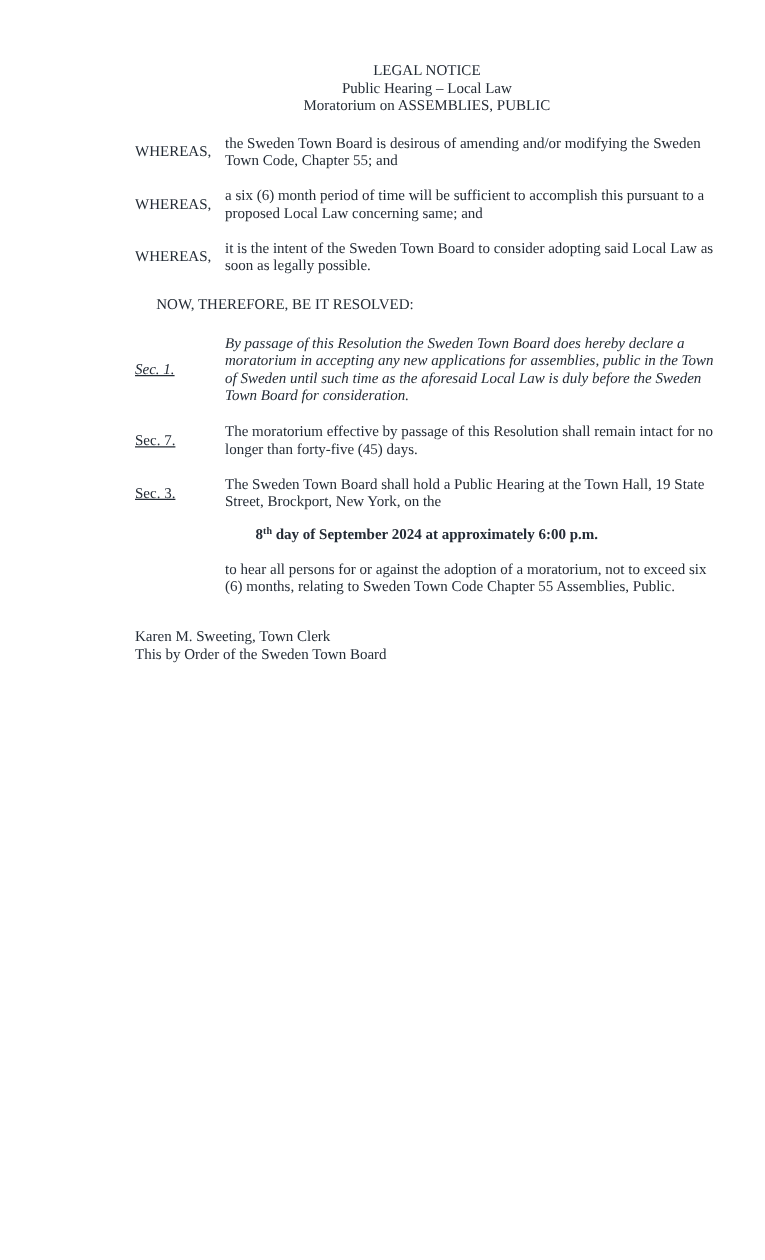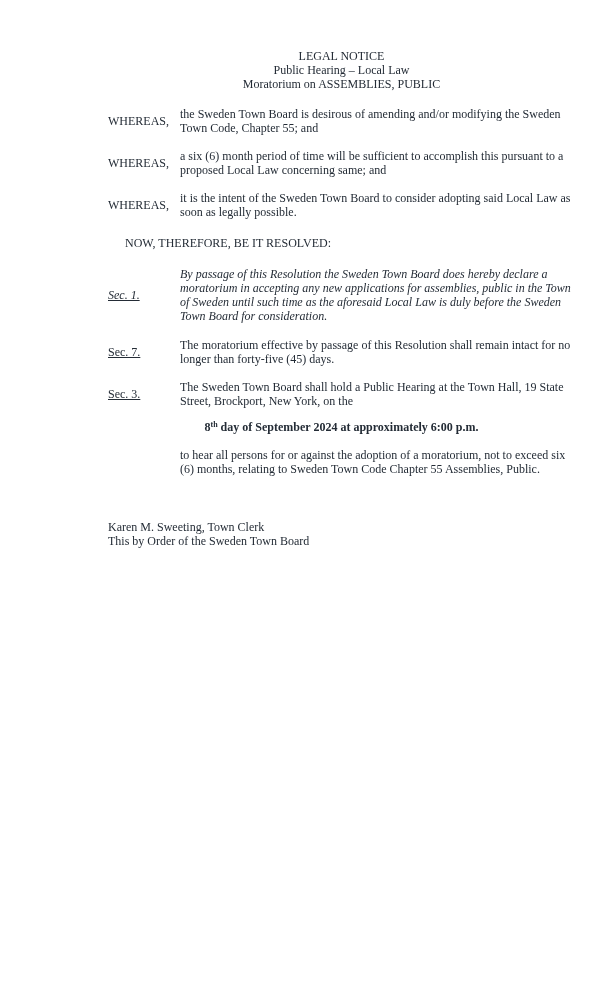--- a/index.html
+++ b/index.html
@@ -34,21 +34,21 @@
   .para .body {
     width: 395px;
   }
   .underline {
     text-decoration: underline;
   }
   .mb14 { margin-bottom: 14px; }
   .mb15 { margin-bottom: 15px; font-style: italic; }
   .mb12 { margin-bottom: 12px; }
   .mb10 { margin-bottom: 10px; }
-  .mb26 { margin-bottom: 44px; }
+  .mb26 { margin-bottom: 26px; }
   .resolved {
     margin: 17px;
   }
   .date-line {
     font-weight: bold;
     text-align: center;
     margin-bottom: 14px;
   }
   .date-line sup {
     font-size: 8px;

